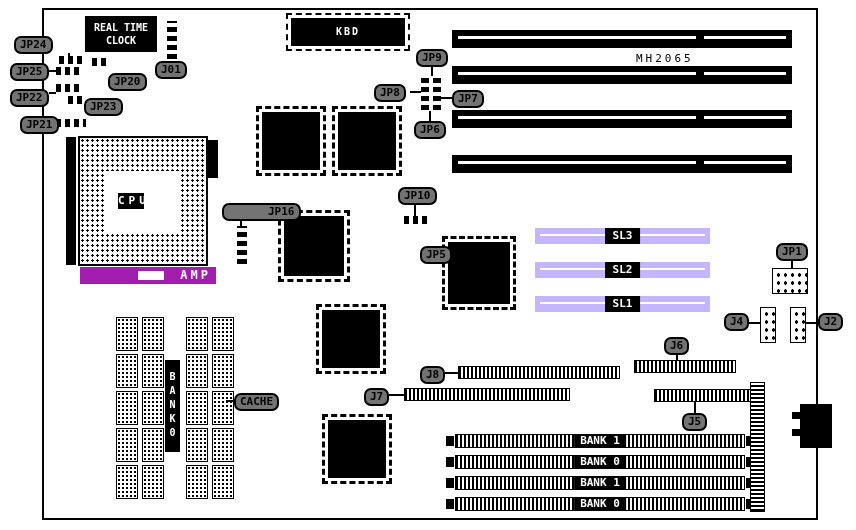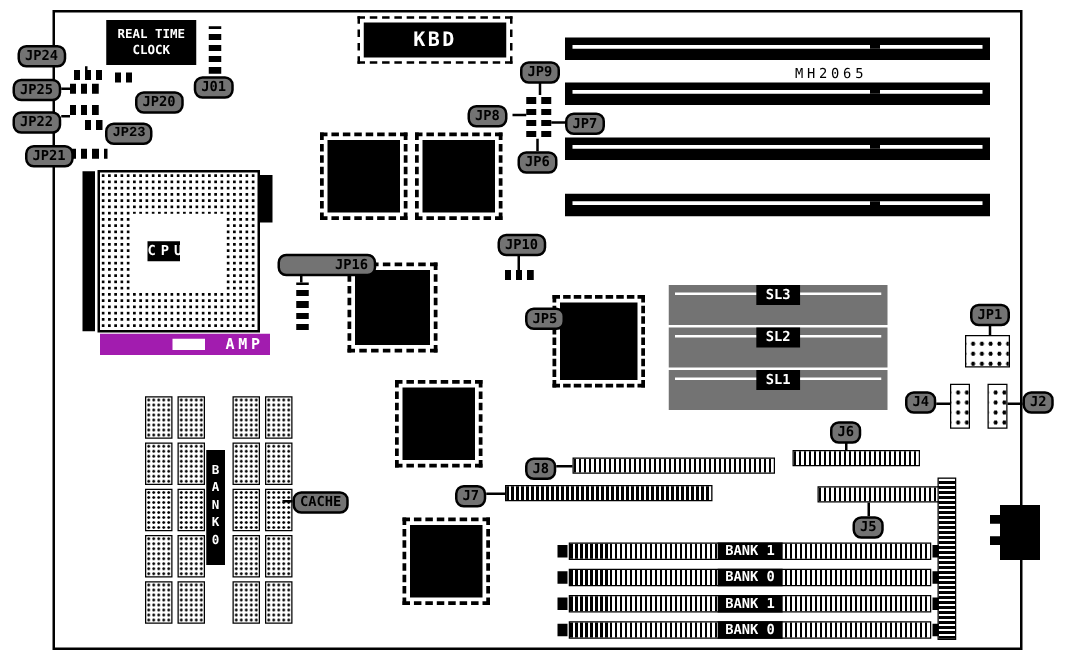--- a/index.html
+++ b/index.html
@@ -22,21 +22,21 @@
   .stripesV { background-image:repeating-linear-gradient(90deg,#000 0 2px,#fff 2px 4px); border:1px solid #000; }
   .stripesH { background-image:repeating-linear-gradient(0deg,#000 0 2px,#fff 2px 4px); border:1px solid #000; }
   .pinsH { background-image:repeating-linear-gradient(90deg,#000 0 5px,transparent 5px 9px); }
   .pinsV { background-image:repeating-linear-gradient(0deg,#000 0 5px,transparent 5px 9px); }
   .dotgrid { border:1px solid #000; background-image:radial-gradient(#000 1.5px, transparent 1.7px);
              background-size:7px 8px; background-position:2px 2px; }
   .ln { position:absolute; background:#000; z-index:4; }
   .isa { position:absolute; left:452px; width:340px; height:18px; background:#000; }
   .isa::before { content:""; position:absolute; left:6px; right:6px; top:6px; height:3px; background:#fff; }
   .isa::after { content:""; position:absolute; left:244px; top:6px; width:8px; height:3px; background:#000; }
-  .sl { position:absolute; left:535px; width:175px; height:32px; background:#737373; }
+  .sl { position:absolute; left:535px; width:175px; height:16px; background:#c4b5fd; }
   .sl::before { content:""; position:absolute; left:5px; right:5px; top:6px; height:2px; background:#fff; }
   .sl span { position:absolute; left:50%; top:0; transform:translateX(-50%); background:#000; color:#fff;
              font-weight:bold; font-size:11px; line-height:16px; padding:0 8px; }
   .simm { position:absolute; left:455px; width:290px; height:14px; }
   .simm .bar { position:absolute; inset:0; border:1px solid #000;
                background-image:repeating-linear-gradient(90deg,#000 0 2px,#fff 2px 4px); }
   .simm .clipL { position:absolute; left:-9px; top:2px; width:8px; height:10px; background:#000; }
   .simm .clipR { position:absolute; right:-9px; top:2px; width:8px; height:10px; background:#000; }
   .simm span { position:absolute; left:50%; top:0; transform:translateX(-50%); background:#000; color:#fff;
                font-weight:bold; font-size:11px; line-height:14px; padding:0 6px; z-index:2; }
@@ -50,21 +50,21 @@
 
   <div class="blkbox" style="left:85px;top:16px;width:72px;height:36px;font-size:10px;line-height:13px;padding-top:5px;">
     <div>REAL TIME</div>
     <div>CLOCK</div>
   </div>
 
   <div class="abs pinsV" style="left:167px;top:21px;width:10px;height:38px;"></div>
 
 
   <div class="abs" style="left:286px;top:13px;width:124px;height:38px;border:2px dashed #000;">
-    <div class="blkbox" style="left:3px;top:3px;right:3px;bottom:3px;line-height:28px;font-size:16px;letter-spacing:2px;">KBD</div>
+    <div class="blkbox" style="left:3px;top:3px;right:3px;bottom:3px;line-height:28px;font-size:10px;letter-spacing:2px;">KBD</div>
   </div>
 
   <div class="isa" style="top:30px;"></div>
   <div class="isa" style="top:66px;"></div>
   <div class="isa" style="top:110px;"></div>
   <div class="isa" style="top:155px;"></div>
   <div class="abs" style="left:636px;top:52px;font-size:11px;letter-spacing:3px;">MH2065</div>
 
   <div class="abs pinsH" style="left:59px;top:56px;width:23px;height:8px;"></div>
   <div class="abs pinsH" style="left:56px;top:67px;width:23px;height:8px;"></div>
@@ -167,21 +167,21 @@
   </div>
 
   <div class="abs stripesH" style="left:750px;top:382px;width:15px;height:130px;"></div>
   <div class="abs" style="left:800px;top:404px;width:32px;height:44px;background:#000;z-index:3;"></div>
   <div class="abs" style="left:792px;top:412px;width:8px;height:7px;background:#000;z-index:3;"></div>
   <div class="abs" style="left:792px;top:429px;width:8px;height:7px;background:#000;z-index:3;"></div>
 
   <div class="ref" style="left:14px;top:36px;">JP24</div>
   <div class="ref" style="left:10px;top:63px;">JP25</div>
   <div class="ref" style="left:10px;top:89px;">JP22</div>
-  <div class="ref" style="left:84px;top:98px;font-family:Liberation Mono, monospace;">JP23</div>
+  <div class="ref" style="left:84px;top:98px;">JP23</div>
   <div class="ref" style="left:108px;top:73px;">JP20</div>
   <div class="ref" style="left:20px;top:116px;">JP21</div>
   <div class="ref" style="left:155px;top:61px;">J01</div>
   <div class="ref" style="left:416px;top:49px;">JP9</div>
   <div class="ref" style="left:374px;top:84px;">JP8</div>
   <div class="ref" style="left:452px;top:90px;">JP7</div>
   <div class="ref" style="left:414px;top:121px;">JP6</div>
   <div class="ref" style="left:222px;top:203px;padding-left:44px;">JP16</div>
   <div class="ref" style="left:398px;top:187px;">JP10</div>
   <div class="ref" style="left:420px;top:246px;">JP5</div>

